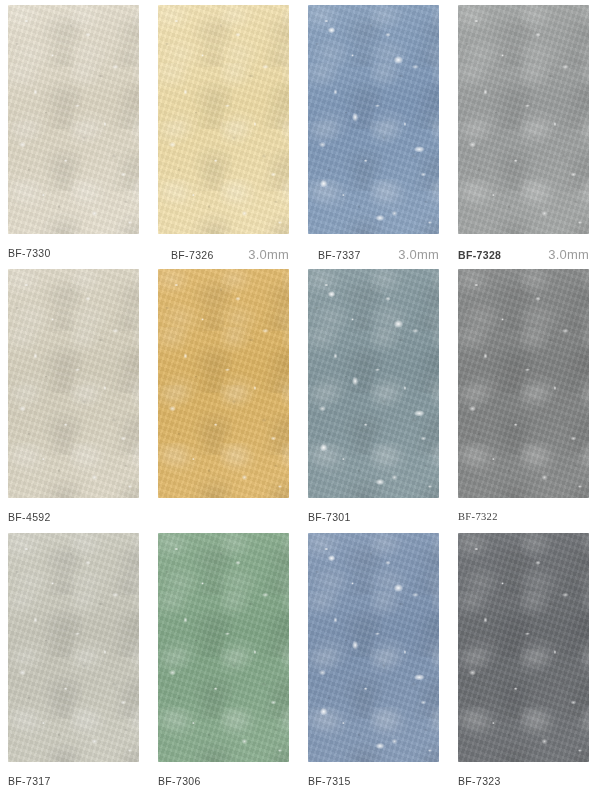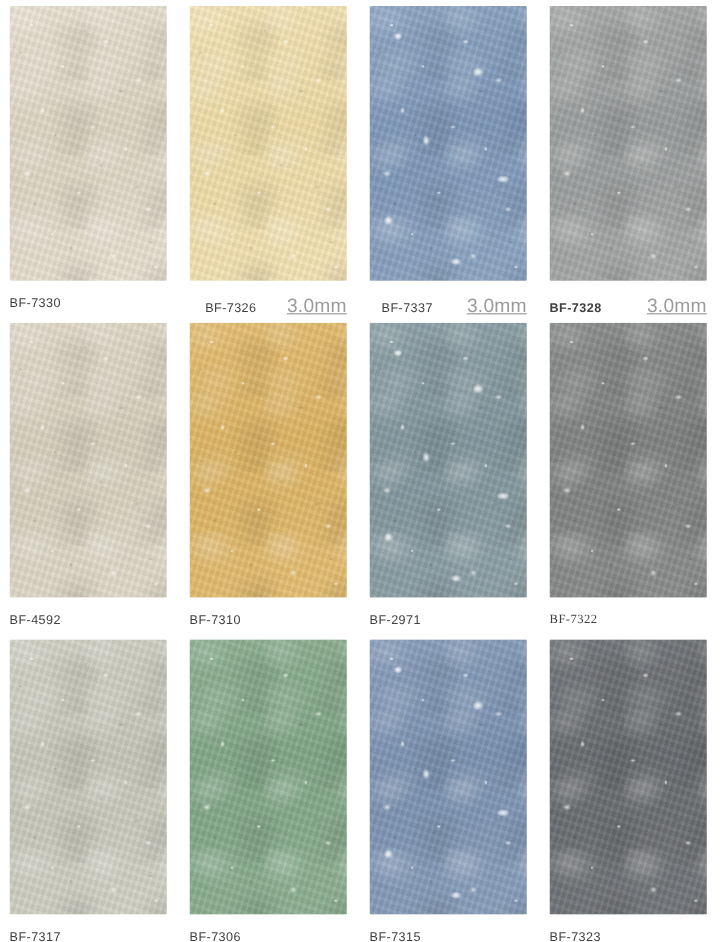--- a/index.html
+++ b/index.html
@@ -111,25 +111,24 @@
   }
 
   .swatch-code {
     font-size: 10.5px;
     color: #3f3f3f;
     letter-spacing: .35px;
     white-space: nowrap;
   }
 
   .swatch-thickness {
-    font-size: 16px;
+    font-size: 13px;
     color: #9b9b9b;
     letter-spacing: .2px;
     white-space: nowrap;
-    text-decoration: underline;
   }
   .swatch-thickness:empty { display: none; }
 </style>
 </head>
 <body style="background: rgb(255, 255, 255);">
 
 <div class="catalog">
 
   <div class="swatch-row">
     <div class="swatch-cell">
@@ -200,36 +199,32 @@
       </div>
     </div>
 
     <div class="swatch-cell">
       <div class="swatch-tile" style="background-color: rgb(230, 191, 116); background-image: linear-gradient(163deg, rgb(230, 191, 116) 0%, rgb(221, 180, 99) 48%, rgb(230, 191, 116) 100%);">
         <div class="tex c"></div>
         <div class="tex d"></div>
         <div class="tex b"></div>
         <div class="tex a"></div>
       </div>
-      <div class="swatch-caption">
-        <span class="swatch-code" style="color: rgb(63, 63, 63);">BF-7310</span>
-
-      </div>
     </div>
 
     <div class="swatch-cell">
       <div class="swatch-tile" style="background-color: rgb(143, 163, 169); background-image: linear-gradient(163deg, rgb(143, 163, 169) 0%, rgb(129, 150, 157) 48%, rgb(143, 163, 169) 100%);">
         <div class="tex c"></div>
         <div class="tex d"></div>
         <div class="tex b"></div>
         <div class="tex a"></div>
         <div class="tex chips"></div>
       </div>
       <div class="swatch-caption">
-        <span class="swatch-code" style="color: rgb(63, 63, 63);">BF-2971</span>
+        <span class="swatch-code" style="color: rgb(63, 63, 63);">BF-7301</span>
 
       </div>
     </div>
 
     <div class="swatch-cell">
       <div class="swatch-tile" style="background-color: rgb(141, 143, 143); background-image: linear-gradient(163deg, rgb(141, 143, 143) 0%, rgb(127, 129, 129) 48%, rgb(141, 143, 143) 100%);">
         <div class="tex c"></div>
         <div class="tex d"></div>
         <div class="tex b"></div>
         <div class="tex a"></div>

